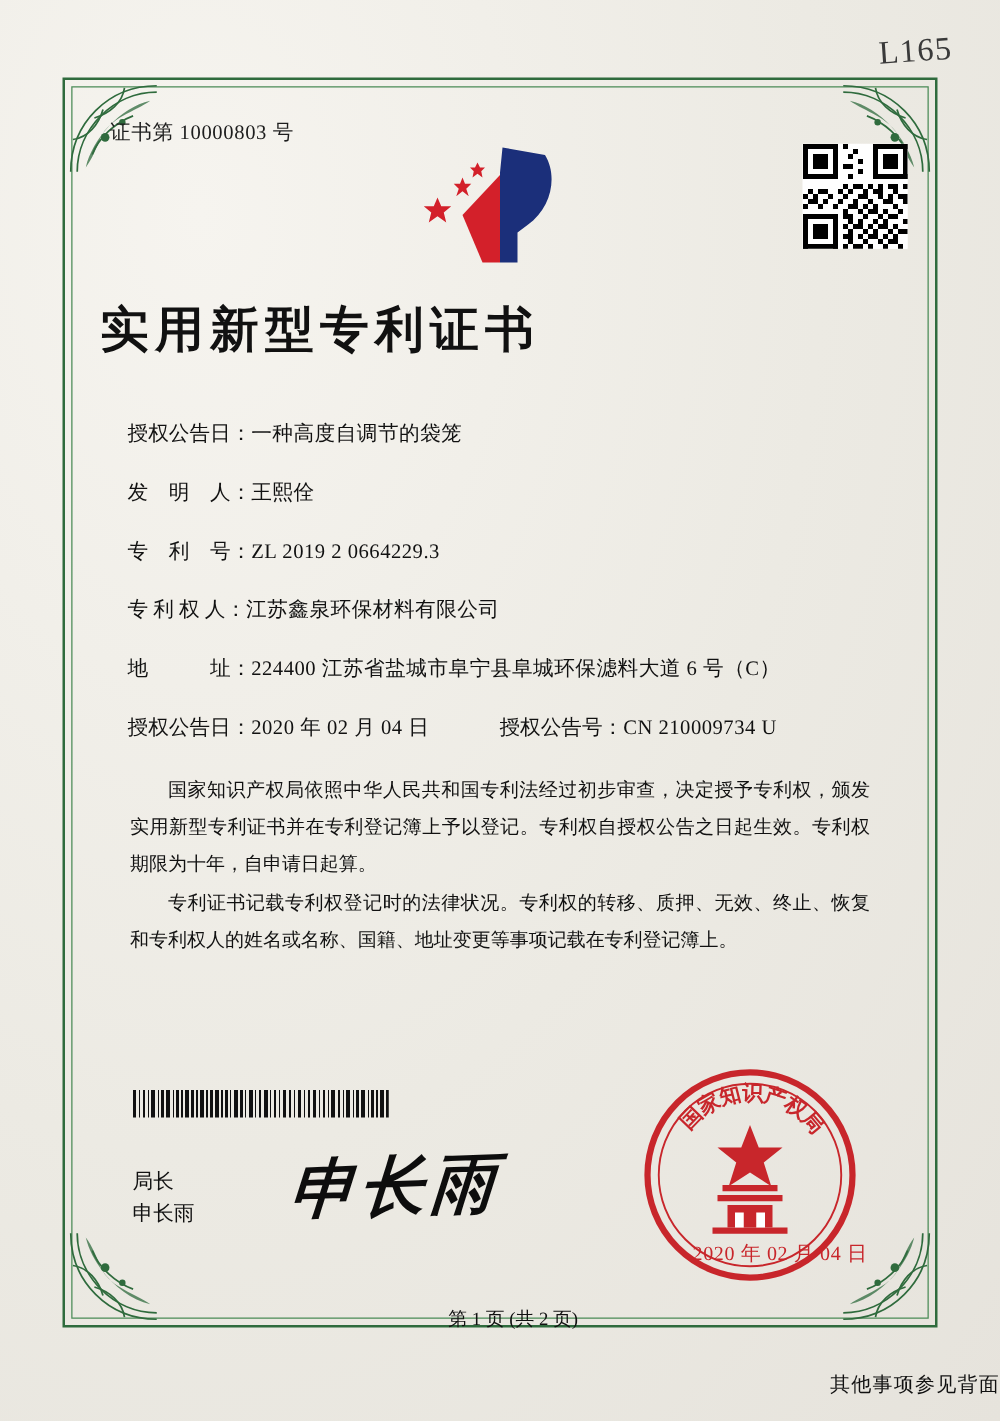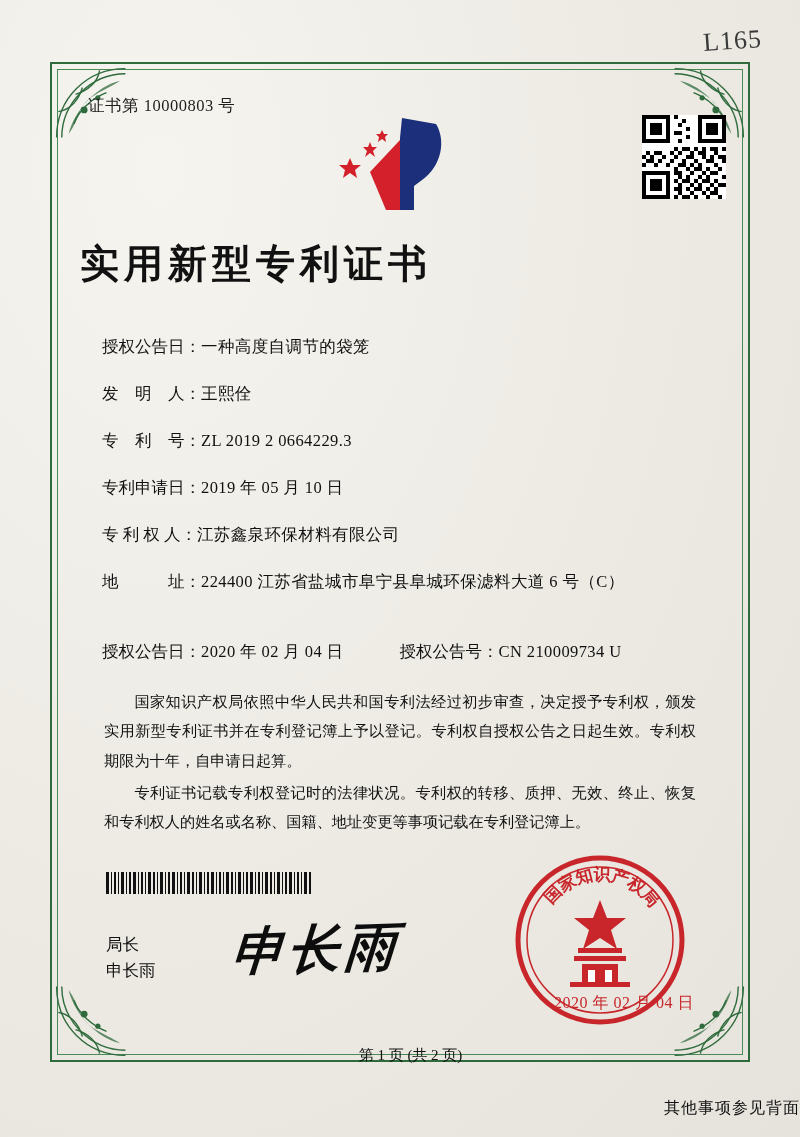--- a/index.html
+++ b/index.html
@@ -125,21 +125,20 @@
   .field-label {
     white-space: pre;
     flex: none;
   }
   .field-value {
     letter-spacing: 0.4px;
   }
   .field-row.two-col .second {
     margin-left: 56px;
     white-space: pre;
-    margin-top: 22px;
   }
 
   .paragraphs {
     margin-top: 18px;
     padding: 0 24px 0 24px;
     font-size: 15.2px;
     line-height: 1.95;
     color: #111;
     text-align: justify;
   }
@@ -418,24 +417,20 @@
       <div class="field-row">
         <span class="field-label">发　明　人：</span>
         <span class="field-value">王熙佺</span>
       </div>
 
       <div class="field-row">
         <span class="field-label">专　利　号：</span>
         <span class="field-value">ZL 2019 2 0664229.3</span>
       </div>
 
-      <div class="field-row">
-        <span class="field-label">专利申请日：</span>
-        <span class="field-value">2019 年 05 月 10 日</span>
-      </div>
 
       <div class="field-row">
         <span class="field-label">专 利 权 人：</span>
         <span class="field-value">江苏鑫泉环保材料有限公司</span>
       </div>
 
       <div class="field-row">
         <span class="field-label">地　　　址：</span>
         <span class="field-value">224400 江苏省盐城市阜宁县阜城环保滤料大道 6 号（C）</span>
       </div>

